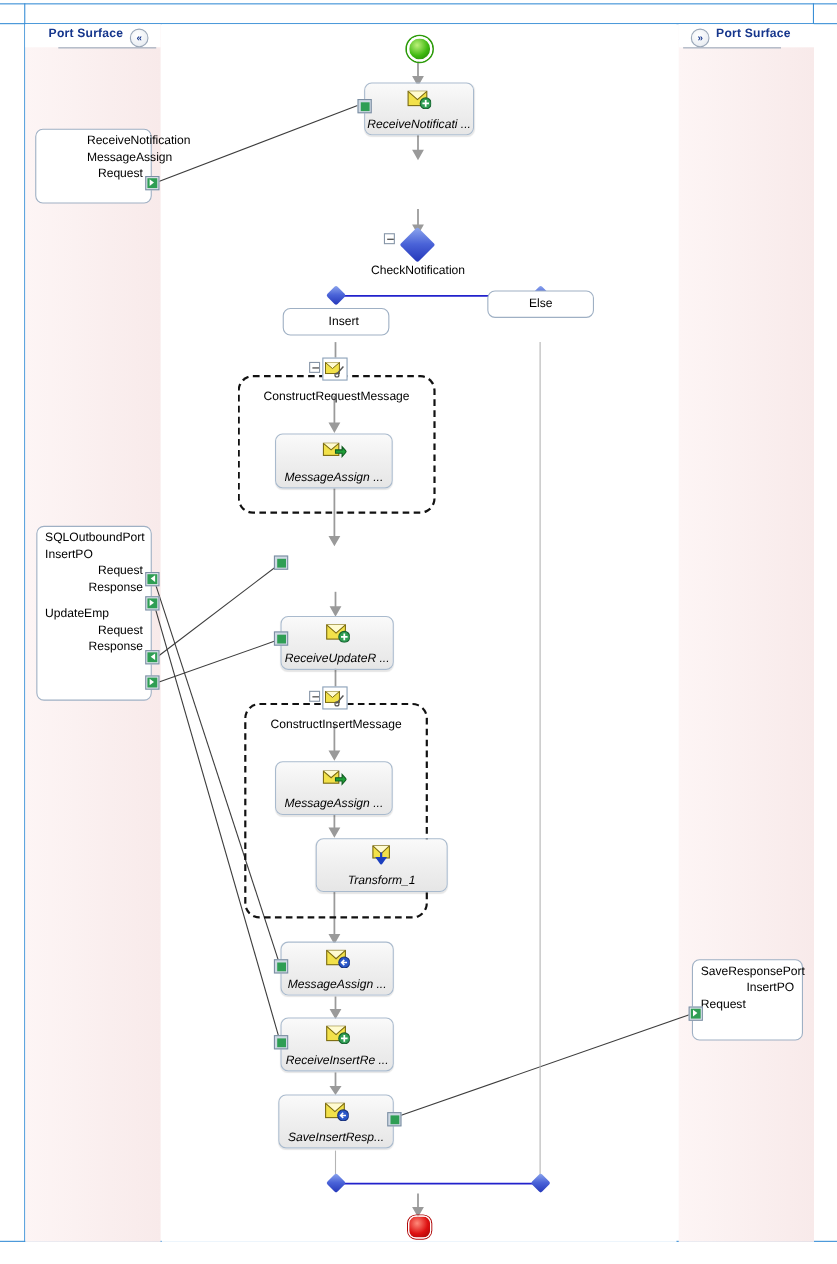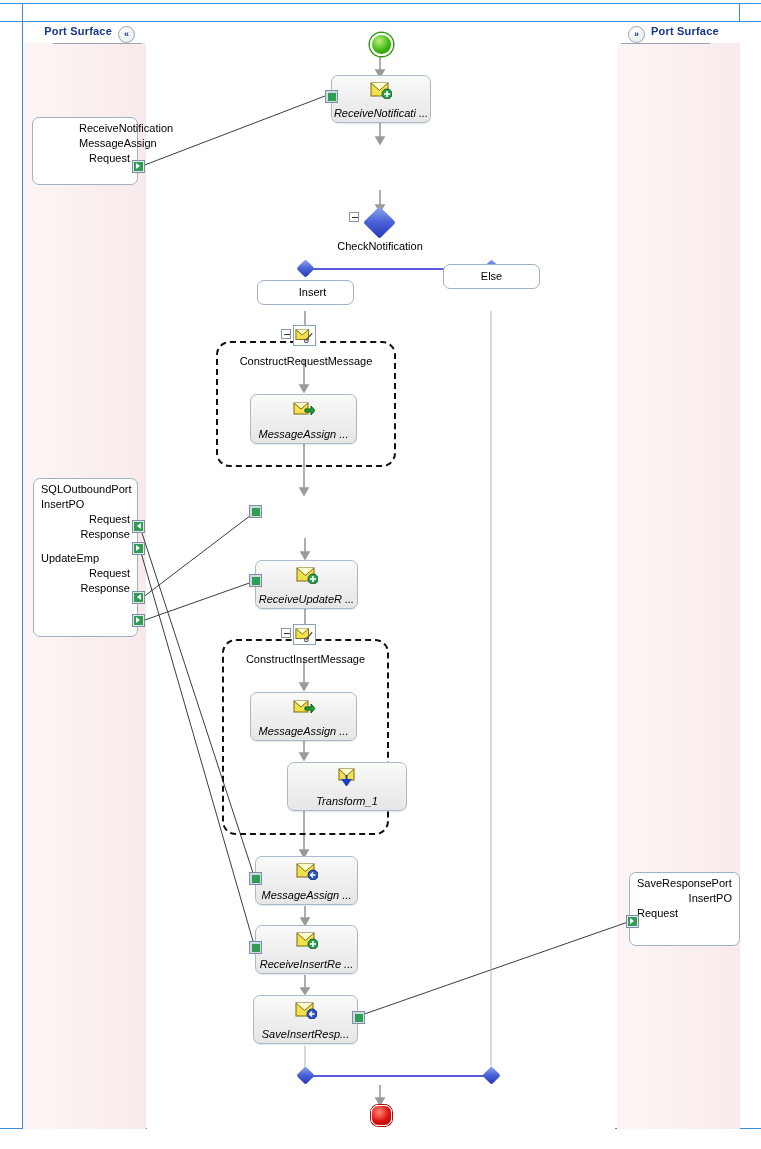--- a/index.html
+++ b/index.html
@@ -213,21 +213,21 @@
   <div class="nub arrow-r" style="left:132px;top:542px;">
       <i></i>
     </div>
   <div class="nub arrow-l" style="left:132px;top:591px;">
       <i></i>
     </div>
   <div class="nub arrow-r" style="left:132px;top:614px;">
       <i></i>
     </div>
 
-  <div class="portbox" style="left:629px;top:872px;width:111px;height:74px;">
+  <div class="portbox" style="left:629px;top:872px;width:101px;height:74px;">
     <div class="pname">SaveResponsePort</div>
     <div class="oprow">InsertPO</div>
     <div class="oprow left">Request</div>
   </div>
   <div class="nub arrow-r" style="left:626px;top:915px;">
       <i></i>
     </div>
 
   <div class="startc" style="left:370px;top:33px;"></div>
 

